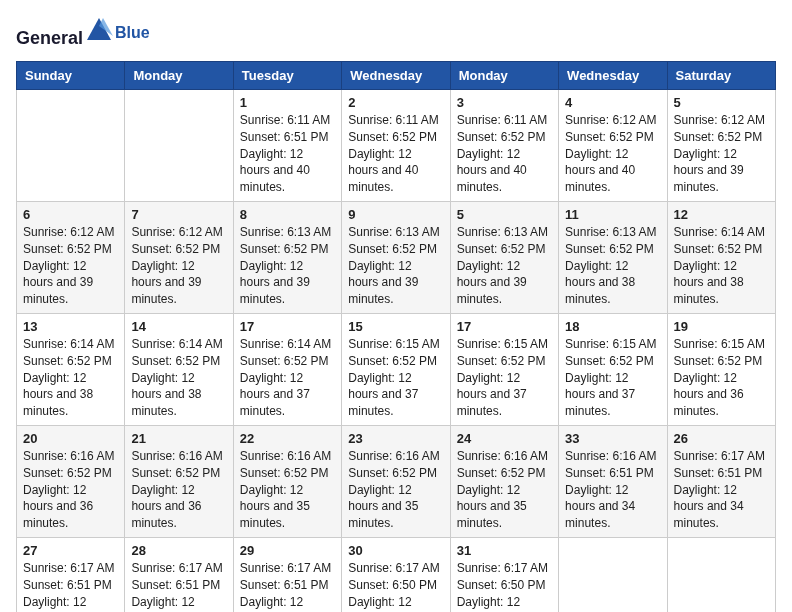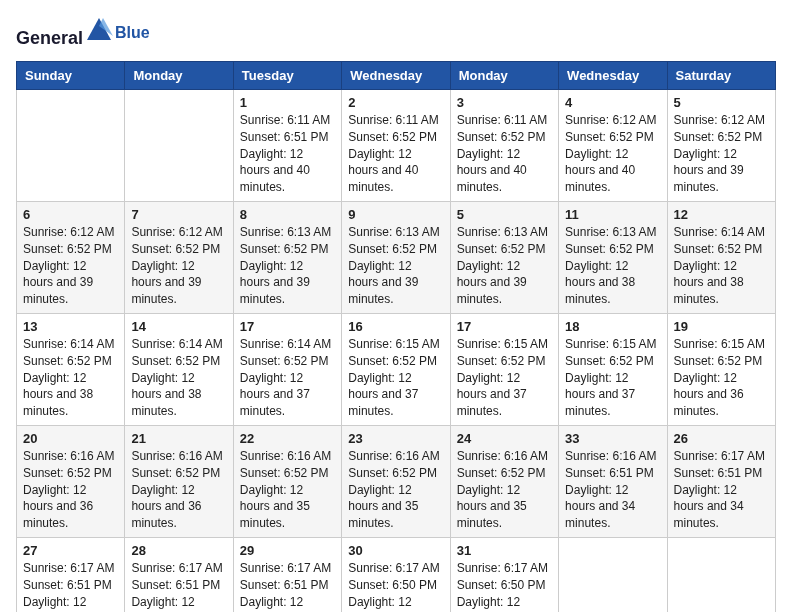--- a/index.html
+++ b/index.html
@@ -207,21 +207,21 @@
 Sunset: 6:52 PM
 Daylight: 12 hours and 38 minutes.</div>
         </td>
         <td>
           <div class="day-number">17</div>
           <div class="day-info" style="white-space: pre-line;">Sunrise: 6:14 AM
 Sunset: 6:52 PM
 Daylight: 12 hours and 37 minutes.</div>
         </td>
         <td>
-          <div class="day-number">16</div>
+          <div class="day-number">15</div>
           <div class="day-info" style="white-space: pre-line;">Sunrise: 6:15 AM
 Sunset: 6:52 PM
 Daylight: 12 hours and 37 minutes.</div>
         </td>
         <td>
           <div class="day-number">17</div>
           <div class="day-info" style="white-space: pre-line;">Sunrise: 6:15 AM
 Sunset: 6:52 PM
 Daylight: 12 hours and 37 minutes.</div>
         </td>

